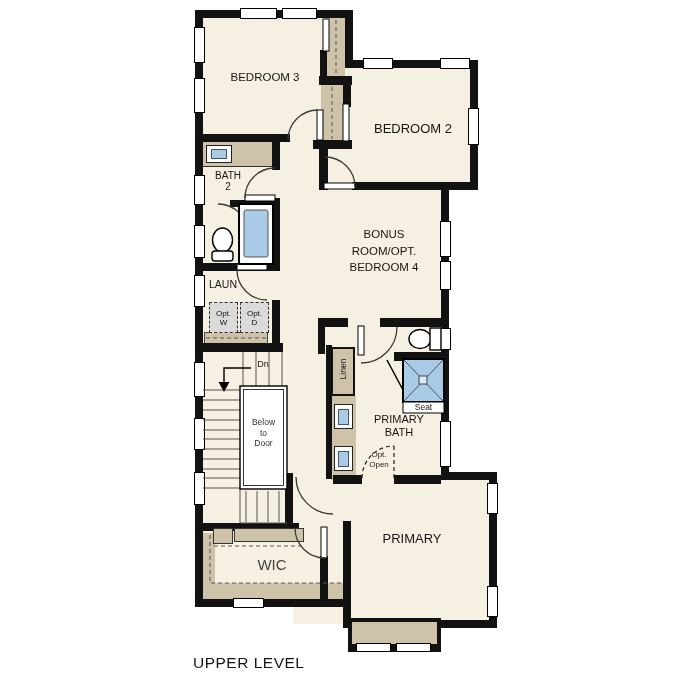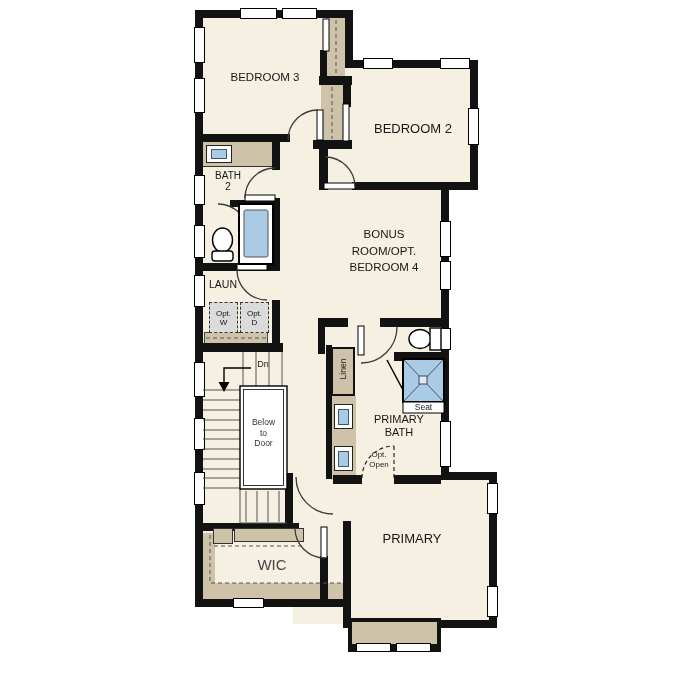--- a/index.html
+++ b/index.html
@@ -243,13 +243,14 @@
     <div>Door</div>
   </div>
   <div class="lbl sm" style="left:323px;top:364px;width:40px;font-size:8.5px;color:#222;transform:rotate(-90deg);">Linen</div>
   <div class="lbl sm" style="left:404px;top:402px;width:39px;font-size:8.5px;z-index:7;color:#222;">Seat</div>
   <div class="lbl sm" style="left:252px;top:359px;width:22px;font-size:9px;color:#222;">Dn</div>
   <div class="lbl sm" style="left:364px;top:450px;width:30px;font-size:8px;line-height:9.5px;color:#222;">
     <div>Opt.</div>
     <div>Open</div>
   </div>
 
+  <div class="lbl" style="left:193px;top:654px;width:200px;text-align:left;font-size:15.5px;letter-spacing:0.5px;">UPPER LEVEL</div>
 </div>
 
 </body></html>

